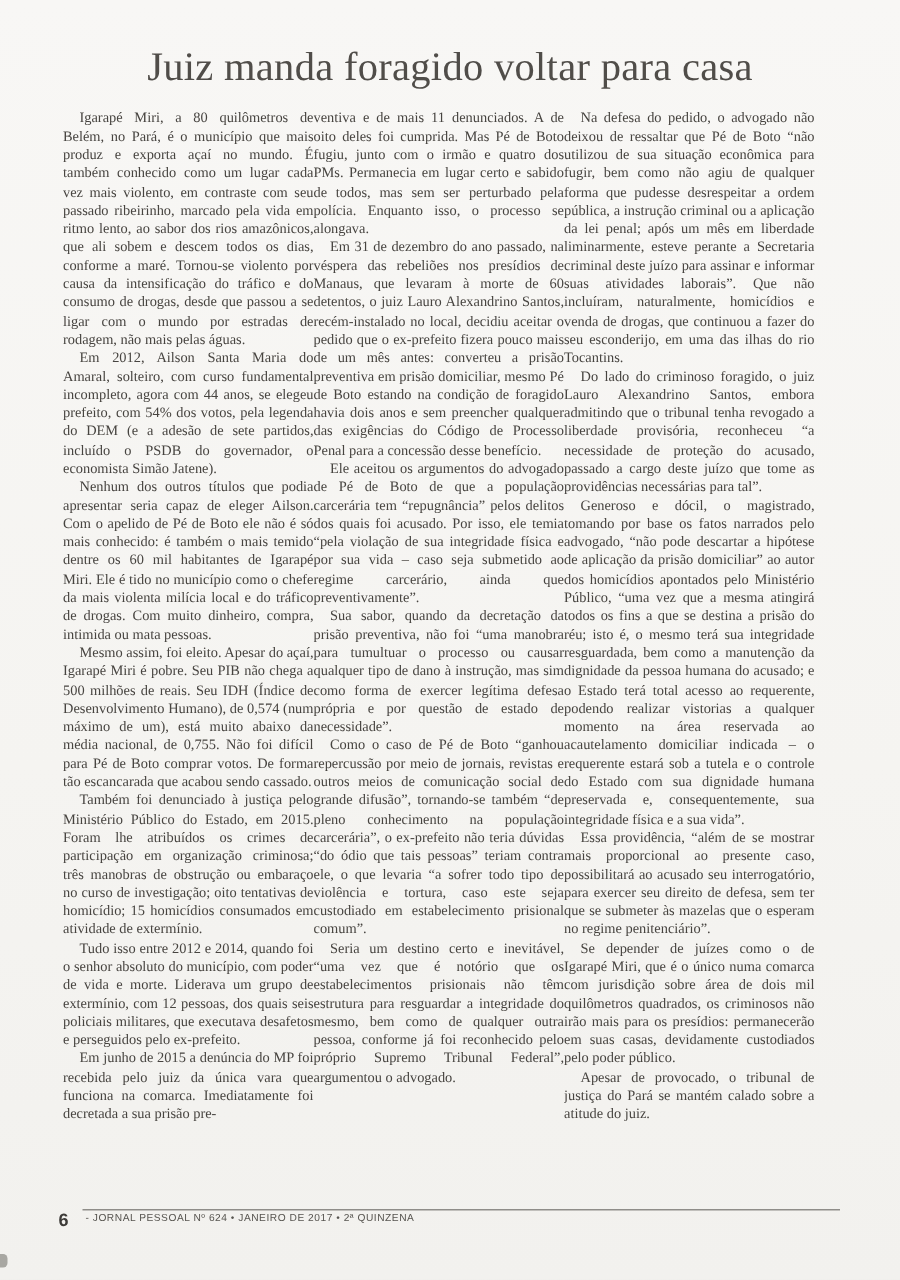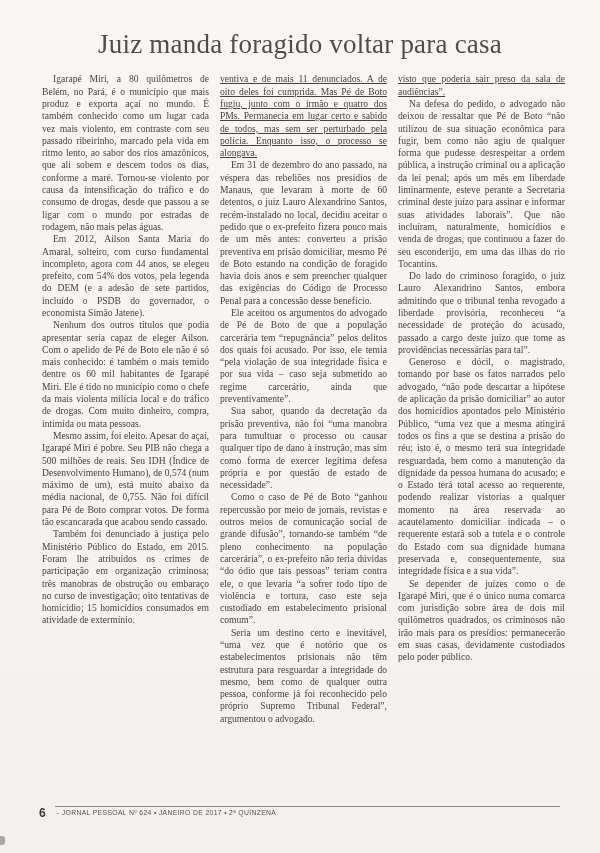--- a/index.html
+++ b/index.html
@@ -22,40 +22,40 @@
     margin:30px 20px 15px 20px;
     text-align:center;
     font-size:27px;
     font-weight:400;
     letter-spacing:.2px;
     color:#504d49;
     line-height:1.05;
   }
   .columns{
     display:flex;
-    gap:11px;
+    gap:0;
     padding:0 36px 0 42px;
     height:726px;
     overflow:hidden;
   }
   .col{
     width:167px;
     flex:0 0 167px;
     overflow:hidden;
   }
   .col p{
     margin:0;
     font-size:9.6px;
     line-height:12.3px;
     text-align:justify;
     text-indent:11px;
     hyphens:auto;
     color:var(--ink);
   }
-  .col p.cont{text-indent:0;text-decoration:underline;}
+  .col p.cont{text-indent:0;}
   .footer-rule{
     position:absolute;
     left:55px;top:806px;
     width:505px;height:0;
     border-top:1px solid var(--rule);
   }
   .page-number{
     position:absolute;
     left:39px;top:806px;
     font-family:"Liberation Sans","DejaVu Sans",sans-serif;
@@ -87,35 +87,38 @@
 
   <h1 class="headline">Juiz manda foragido voltar para casa</h1>
 
   <div class="columns">
     <div class="col">
         <p>Igarapé Miri, a 80 quilômetros de Belém, no Pará, é o município que mais produz e exporta açaí no mundo. É também conhecido como um lugar cada vez mais violento, em contraste com seu passado ribeirinho, marcado pela vida em ritmo lento, ao sabor dos rios amazônicos, que ali sobem e descem todos os dias, conforme a maré. Tornou-se violento por causa da intensificação do tráfico e do consumo de drogas, desde que passou a se ligar com o mundo por estradas de rodagem, não mais pelas águas.</p>
         <p>Em 2012, Ailson Santa Maria do Amaral, solteiro, com curso fundamental incompleto, agora com 44 anos, se elegeu prefeito, com 54% dos votos, pela legenda do DEM (e a adesão de sete partidos, incluído o PSDB do governador, o economista Simão Jatene).</p>
         <p>Nenhum dos outros títulos que podia apresentar seria capaz de eleger Ailson. Com o apelido de Pé de Boto ele não é só mais conhecido: é também o mais temido dentre os 60 mil habitantes de Igarapé Miri. Ele é tido no município como o chefe da mais violenta milícia local e do tráfico de drogas. Com muito dinheiro, compra, intimida ou mata pessoas.</p>
         <p>Mesmo assim, foi eleito. Apesar do açaí, Igarapé Miri é pobre. Seu PIB não chega a 500 milhões de reais. Seu IDH (Índice de Desenvolvimento Humano), de 0,574 (num máximo de um), está muito abaixo da média nacional, de 0,755. Não foi difícil para Pé de Boto comprar votos. De forma tão escancarada que acabou sendo cassado.</p>
         <p>Também foi denunciado à justiça pelo Ministério Público do Estado, em 2015. Foram lhe atribuídos os crimes de participação em organização criminosa; três manobras de obstrução ou embaraço no curso de investigação; oito tentativas de homicídio; 15 homicídios consumados em atividade de extermínio.</p>
+        <p>Tudo isso entre 2012 e 2014, quando foi o senhor absoluto do município, com poder de vida e morte. Liderava um grupo de extermínio, com 12 pessoas, dos quais seis policiais militares, que executava desafetos e perseguidos pelo ex-prefeito.</p>
+        <p>Em junho de 2015 a denúncia do MP foi recebida pelo juiz da única vara que funciona na comarca. Imediatamente foi decretada a sua prisão pre-</p>
       </div>
     <div class="col">
         <p class="cont">ventiva e de mais 11 denunciados. A de oito deles foi cumprida. Mas Pé de Boto fugiu, junto com o irmão e quatro dos PMs. Permanecia em lugar certo e sabido de todos, mas sem ser perturbado pela polícia. Enquanto isso, o processo se alongava.</p>
         <p>Em 31 de dezembro do ano passado, na véspera das rebeliões nos presídios de Manaus, que levaram à morte de 60 detentos, o juiz Lauro Alexandrino Santos, recém-instalado no local, decidiu aceitar o pedido que o ex-prefeito fizera pouco mais de um mês antes: converteu a prisão preventiva em prisão domiciliar, mesmo Pé de Boto estando na condição de foragido havia dois anos e sem preencher qualquer das exigências do Código de Processo Penal para a concessão desse benefício.</p>
         <p>Ele aceitou os argumentos do advogado de Pé de Boto de que a população carcerária tem “repugnância” pelos delitos dos quais foi acusado. Por isso, ele temia “pela violação de sua integridade física e por sua vida – caso seja submetido ao regime carcerário, ainda que preventivamente”.</p>
         <p>Sua sabor, quando da decretação da prisão preventiva, não foi “uma manobra para tumultuar o processo ou causar qualquer tipo de dano à instrução, mas sim como forma de exercer legítima defesa própria e por questão de estado de necessidade”.</p>
         <p>Como o caso de Pé de Boto “ganhou repercussão por meio de jornais, revistas e outros meios de comunicação social de grande difusão”, tornando-se também “de pleno conhecimento na população carcerária”, o ex-prefeito não teria dúvidas “do ódio que tais pessoas” teriam contra ele, o que levaria “a sofrer todo tipo de violência e tortura, caso este seja custodiado em estabelecimento prisional comum”.</p>
         <p>Seria um destino certo e inevitável, “uma vez que é notório que os estabelecimentos prisionais não têm estrutura para resguardar a integridade do mesmo, bem como de qualquer outra pessoa, conforme já foi reconhecido pelo próprio Supremo Tribunal Federal”, argumentou o advogado.</p>
       </div>
     <div class="col">
-        <p class="cont">visto que poderia sair preso da sala de audiências”.</p>
         <p>Na defesa do pedido, o advogado não deixou de ressaltar que Pé de Boto “não utilizou de sua situação econômica para fugir, bem como não agiu de qualquer forma que pudesse desrespeitar a ordem pública, a instrução criminal ou a aplicação da lei penal; após um mês em liberdade liminarmente, esteve perante a Secretaria criminal deste juízo para assinar e informar suas atividades laborais”. Que não incluíram, naturalmente, homicídios e venda de drogas, que continuou a fazer do seu esconderijo, em uma das ilhas do rio Tocantins.</p>
         <p>Do lado do criminoso foragido, o juiz Lauro Alexandrino Santos, embora admitindo que o tribunal tenha revogado a liberdade provisória, reconheceu “a necessidade de proteção do acusado, passado a cargo deste juízo que tome as providências necessárias para tal”.</p>
         <p>Generoso e dócil, o magistrado, tomando por base os fatos narrados pelo advogado, “não pode descartar a hipótese de aplicação da prisão domiciliar” ao autor dos homicídios apontados pelo Ministério Público, “uma vez que a mesma atingirá todos os fins a que se destina a prisão do réu; isto é, o mesmo terá sua integridade resguardada, bem como a manutenção da dignidade da pessoa humana do acusado; e o Estado terá total acesso ao requerente, podendo realizar vistorias a qualquer momento na área reservada ao acautelamento domiciliar indicada – o requerente estará sob a tutela e o controle do Estado com sua dignidade humana preservada e, consequentemente, sua integridade física e a sua vida”.</p>
+        <p>Essa providência, “além de se mostrar mais proporcional ao presente caso, possibilitará ao acusado seu interrogatório, para exercer seu direito de defesa, sem ter que se submeter às mazelas que o esperam no regime penitenciário”.</p>
         <p>Se depender de juízes como o de Igarapé Miri, que é o único numa comarca com jurisdição sobre área de dois mil quilômetros quadrados, os criminosos não irão mais para os presídios: permanecerão em suas casas, devidamente custodiados pelo poder público.</p>
+        <p>Apesar de provocado, o tribunal de justiça do Pará se mantém calado sobre a atitude do juiz.</p>
       </div>
   </div>
 
   <div class="footer-rule"></div>
   <div class="page-number">6</div>
   <div class="issue-line">- JORNAL PESSOAL Nº 624 • JANEIRO DE 2017 • 2ª QUINZENA</div>
 
   <div class="scan-artifact"></div>
 
 </div>

